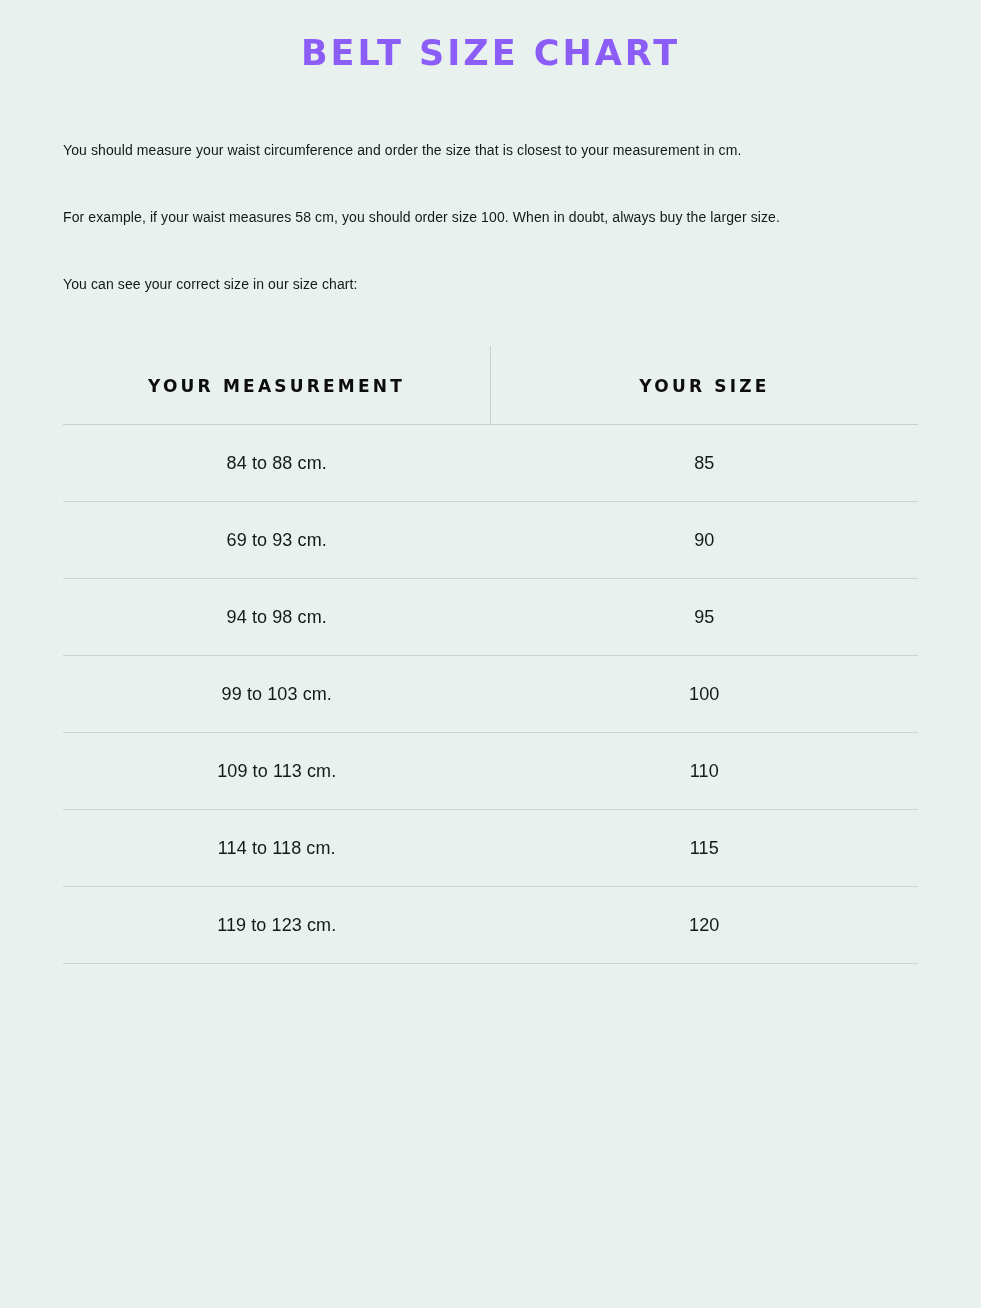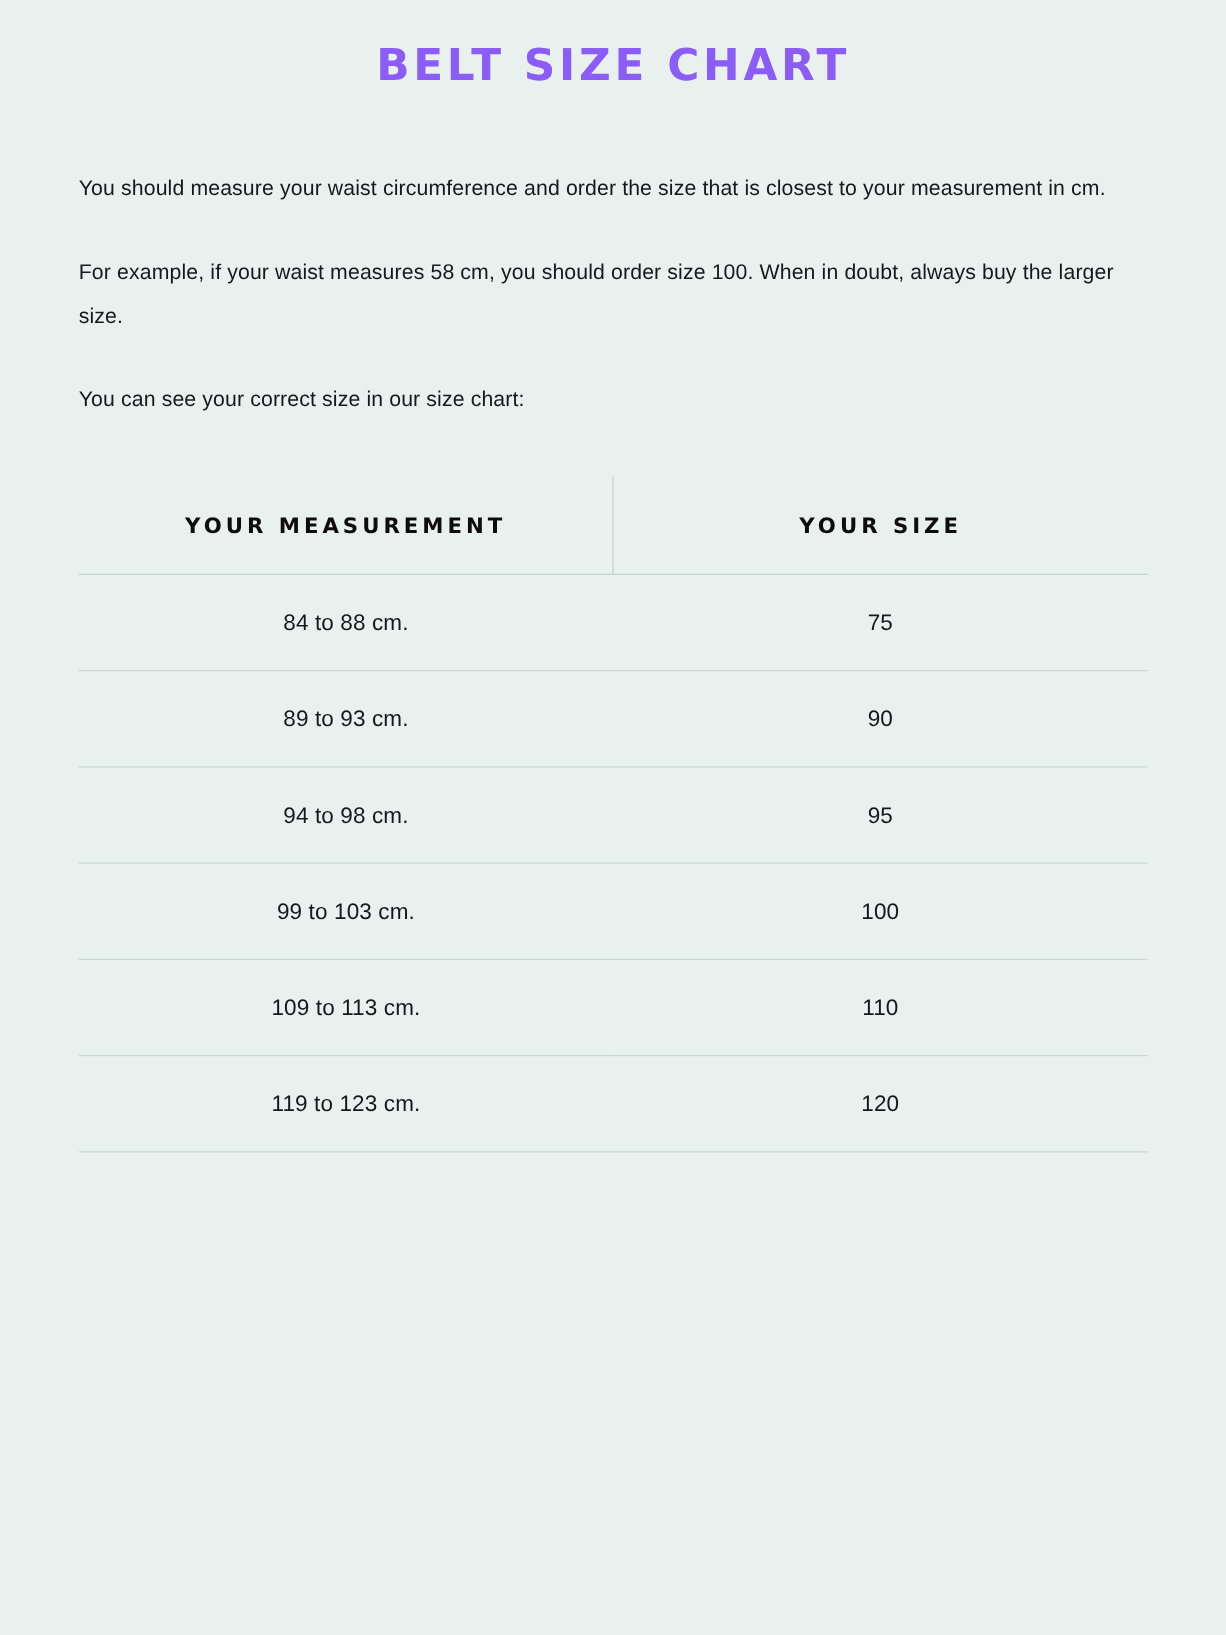--- a/index.html
+++ b/index.html
@@ -31,21 +31,21 @@
     margin: 0;
     padding-top: 33px;
     text-transform: uppercase;
   }
   .body-copy {
     margin: 0 auto;
     width: 855px;
     padding-top: 60px;
   }
   .para {
-    font-size: 17px;
+    font-size: 14px;
     line-height: 35px;
     color: #14191a;
     margin: 0 0 32px 0;
     letter-spacing: 0.1px;
   }
   .para:last-child {
     margin-bottom: 0;
   }
   .table-wrap {
     width: 855px;
@@ -104,39 +104,43 @@
     <table class="size-chart">
       <thead>
         <tr>
           <th class="col-measure">YOUR MEASUREMENT</th>
           <th class="col-size">YOUR SIZE</th>
         </tr>
       </thead>
       <tbody>
         <tr>
           <td>84 to 88 cm.</td>
-          <td>75</td>
+          <td>85</td>
         </tr>
         <tr>
-          <td>89 to 93 cm.</td>
+          <td>69 to 93 cm.</td>
           <td>90</td>
         </tr>
         <tr>
           <td>94 to 98 cm.</td>
           <td>95</td>
         </tr>
         <tr>
           <td>99 to 103 cm.</td>
           <td>100</td>
         </tr>
         <tr>
           <td>109 to 113 cm.</td>
           <td>110</td>
         </tr>
         <tr>
+          <td>114 to 118 cm.</td>
+          <td>115</td>
+        </tr>
+        <tr>
           <td>119 to 123 cm.</td>
           <td>120</td>
         </tr>
       </tbody>
     </table>
   </div>
 
 </div>
 
 </body></html>

